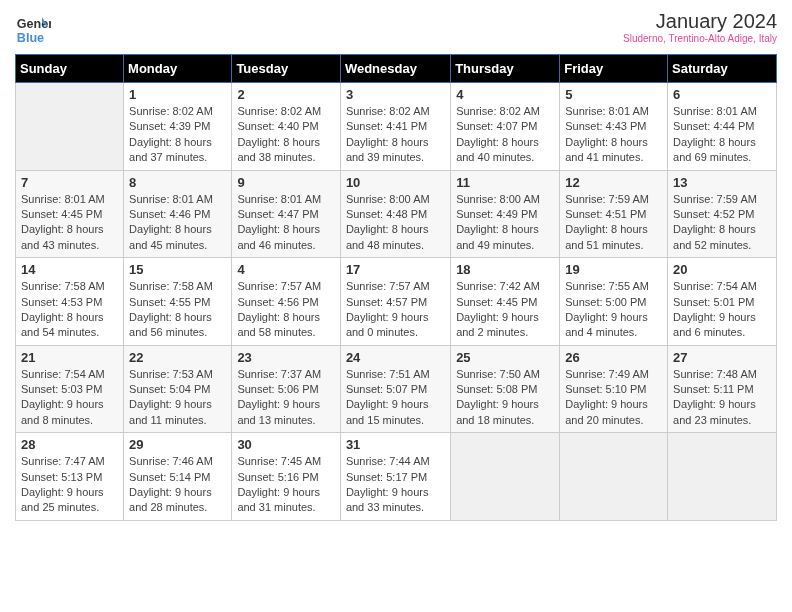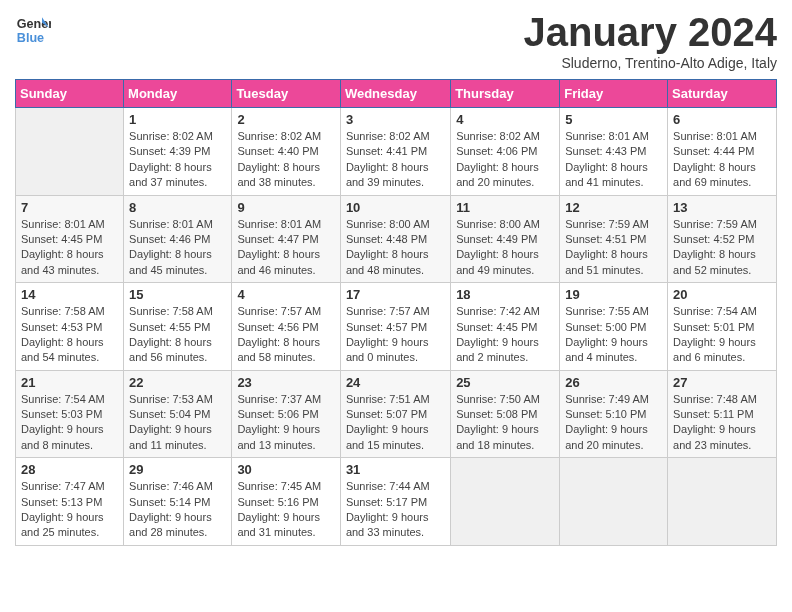--- a/index.html
+++ b/index.html
@@ -22,35 +22,35 @@
       gap: 4px;
     }
     .logo-icon {
       width: 36px;
       height: 36px;
     }
     .title-block {
       text-align: right;
     }
     .month-title {
-      font-size: 40px;
-      font-weight: bold;
+      font-size: 20px;
+      font-weight: normal;
       color: #333;
     }
     .location-title {
-      font-size: 14px;
-      color: #404040;
+      font-size: 10px;
+      color: #ec4899;
     }
     table {
       width: 100%;
       border-collapse: collapse;
       font-size: 11px;
     }
     thead tr th {
-      background-color: #ec4899;
+      background-color: #000000;
       color: #fff;
       padding: 6px 4px;
       text-align: left;
       font-size: 13px;
       font-weight: bold;
       border: 1px solid #3a6aaa;
     }
     tbody tr td {
       border: 1px solid #ccc;
       vertical-align: top;
@@ -131,22 +131,22 @@
         <div class="day-info">
           <span>Sunrise: 8:02 AM</span><br>
           <span>Sunset: 4:41 PM</span><br>
           <span>Daylight: 8 hours and 39 minutes.</span>
         </div>
       </td>
         <td>
         <span class="day-number">4</span>
         <div class="day-info">
           <span>Sunrise: 8:02 AM</span><br>
-          <span>Sunset: 4:06 PM</span><br>
-          <span>Daylight: 8 hours and 20 minutes.</span>
+          <span>Sunset: 4:07 PM</span><br>
+          <span>Daylight: 8 hours and 40 minutes.</span>
         </div>
       </td>
         <td>
         <span class="day-number">5</span>
         <div class="day-info">
           <span>Sunrise: 8:01 AM</span><br>
           <span>Sunset: 4:43 PM</span><br>
           <span>Daylight: 8 hours and 41 minutes.</span>
         </div>
       </td>

